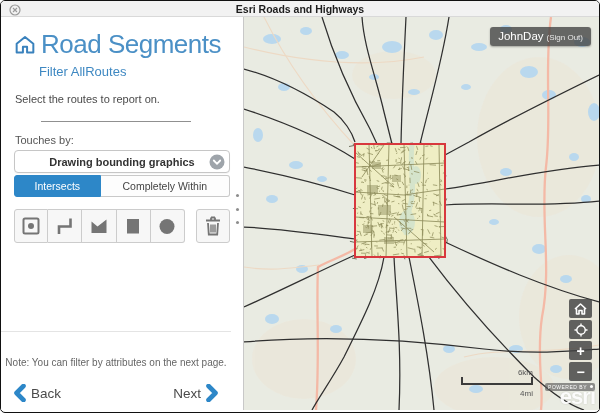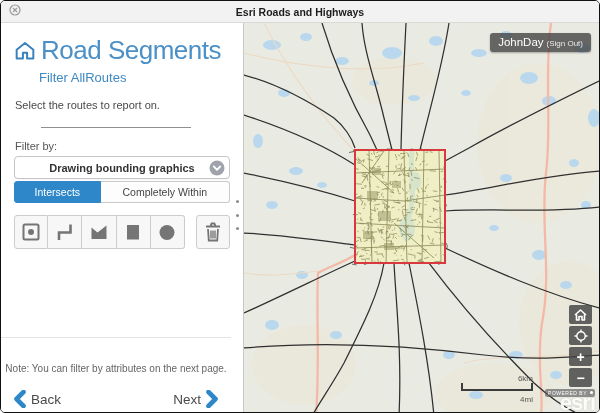--- a/index.html
+++ b/index.html
@@ -3,21 +3,21 @@
 <meta charset="utf-8">
 <style>
   * { margin:0; padding:0; box-sizing:border-box; }
   body { font-family:"Liberation Sans", sans-serif; background:#ffffff; }
   .window {
     position:relative; width:600px; height:413px;
     border:1px solid #111; border-radius:5px; overflow:hidden; background:#fff;
   }
   
   .titlebar {
-    position:relative; height:22px; background:#f2f2f2; border-bottom:1px solid #d9d9d9;
+    position:relative; height:16px; background:#f2f2f2; border-bottom:1px solid #d9d9d9;
     display:flex; align-items:center; justify-content:center;
   }
   .titlebar .app-title { font-size:10.5px; font-weight:bold; color:#1c1c1c; }
   .close-btn {
     position:absolute; left:8px; top:3px; width:12px; height:12px; cursor:pointer;
   }
   
   .main { display:flex; height:393px; }
   .panel {
     position:relative; width:243px; background:#fff; border-right:1px solid #c8c8c8;
@@ -141,21 +141,21 @@
             <path d="M2 10.5 L12 2.5 L22 10.5 L22 21 L14.5 21 L14.5 14 L9.5 14 L9.5 21 L2 21 Z" fill="none" stroke="#3a82bd" stroke-width="2.4" stroke-linejoin="round"></path>
           </svg>
           <span class="panel-title">Road Segments</span>
         </div>
         <div class="panel-subtitle">Filter AllRoutes</div>
       </div>
 
       <div class="panel-desc">Select the routes to report on.</div>
       <div class="divider"></div>
 
-      <div class="filter-label">Filter by:</div>
+      <div class="filter-label">Touches by:</div>
 
       <div class="dropdown">
         <span class="dropdown-value">Drawing bounding graphics</span>
         <svg class="dropdown-chevron" width="16" height="16" viewBox="0 0 16 16">
           <circle cx="8" cy="8" r="7.5" fill="#9ea4aa"></circle>
           <path d="M4.8 6.5 L8 9.8 L11.2 6.5" fill="none" stroke="#fff" stroke-width="1.8" stroke-linecap="round"></path>
         </svg>
       </div>
 
       <div class="tabs">

